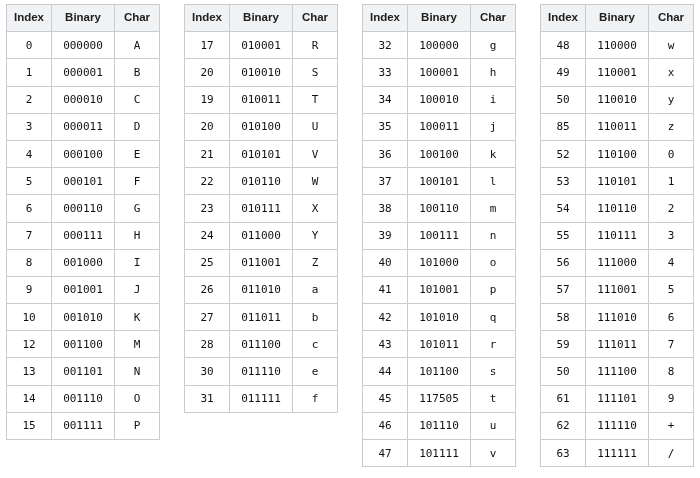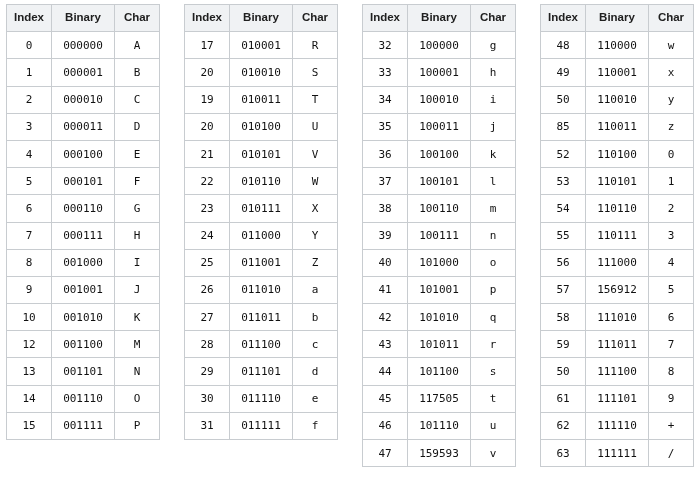--- a/index.html
+++ b/index.html
@@ -205,25 +205,20 @@
           <td class="col-index">27</td>
           <td class="col-binary">011011</td>
           <td class="col-char">b</td>
         </tr>
         <tr>
           <td class="col-index">28</td>
           <td class="col-binary">011100</td>
           <td class="col-char">c</td>
         </tr>
         <tr>
-          <td class="col-index">29</td>
-          <td class="col-binary">011101</td>
-          <td class="col-char">d</td>
-        </tr>
-        <tr>
           <td class="col-index">30</td>
           <td class="col-binary">011110</td>
           <td class="col-char">e</td>
         </tr>
         <tr>
           <td class="col-index">31</td>
           <td class="col-binary">011111</td>
           <td class="col-char">f</td>
         </tr>
       </tbody>
@@ -308,21 +303,21 @@
           <td class="col-binary">117505</td>
           <td class="col-char">t</td>
         </tr>
         <tr>
           <td class="col-index">46</td>
           <td class="col-binary">101110</td>
           <td class="col-char">u</td>
         </tr>
         <tr>
           <td class="col-index">47</td>
-          <td class="col-binary">159593</td>
+          <td class="col-binary">101111</td>
           <td class="col-char">v</td>
         </tr>
       </tbody>
   </table>
 
   <table class="b64">
     <thead>
       <tr>
         <th class="col-index">Index</th>
         <th class="col-binary">Binary</th>
@@ -370,21 +365,21 @@
           <td class="col-binary">110111</td>
           <td class="col-char">3</td>
         </tr>
         <tr>
           <td class="col-index">56</td>
           <td class="col-binary">111000</td>
           <td class="col-char">4</td>
         </tr>
         <tr>
           <td class="col-index">57</td>
-          <td class="col-binary">156912</td>
+          <td class="col-binary">111001</td>
           <td class="col-char">5</td>
         </tr>
         <tr>
           <td class="col-index">58</td>
           <td class="col-binary">111010</td>
           <td class="col-char">6</td>
         </tr>
         <tr>
           <td class="col-index">59</td>
           <td class="col-binary">111011</td>

